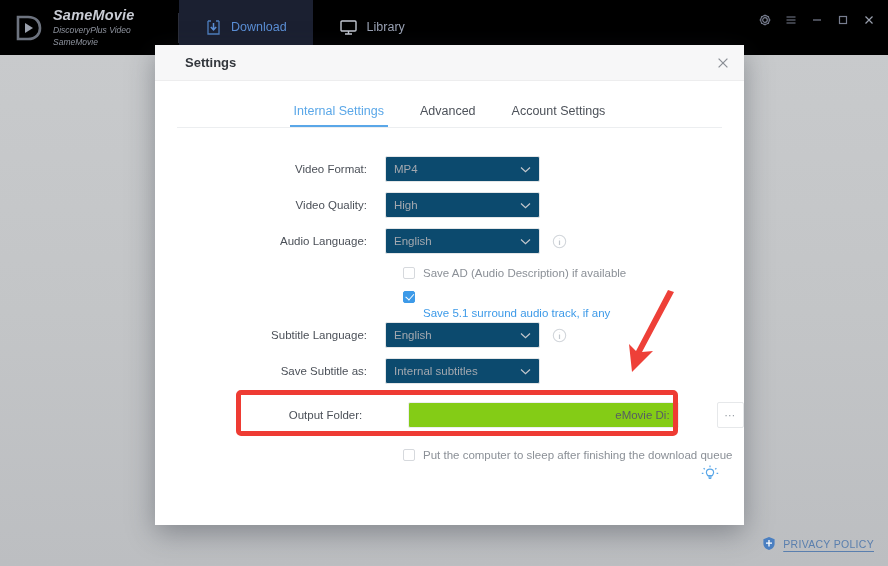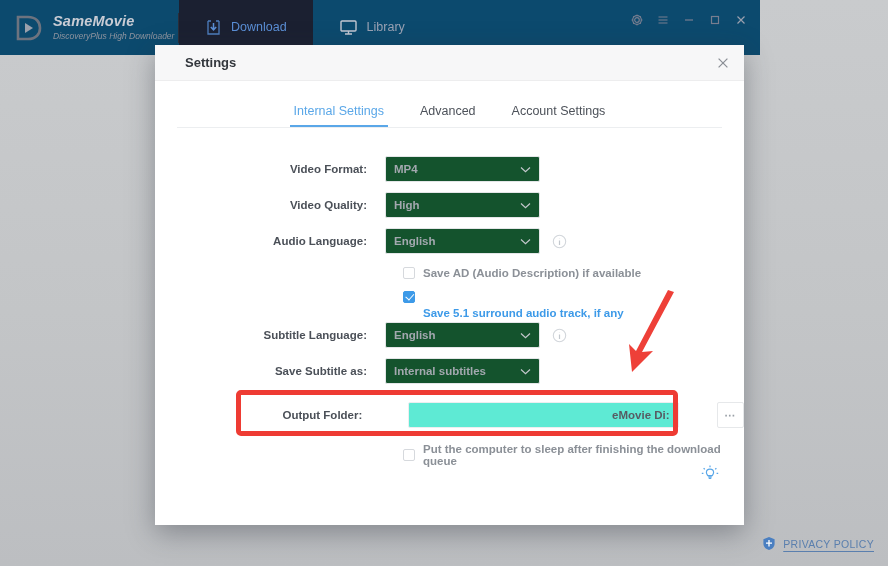--- a/index.html
+++ b/index.html
@@ -8,22 +8,22 @@
     font-family: "Liberation Sans", sans-serif;
     overflow: hidden;
   }
   body {
     background: linear-gradient(180deg,#c9cbcd 0%, #c3c5c7 55%, #bcbec1 100%);
     position: relative;
   }
 
   
   .app-header {
-    position: absolute; top:0; left:0; width:760px; height:55px;
-    background:#0c4a6e;
+    position: absolute; top:0; left:0; width:888px; height:55px;
+    background:#000000;
     display:flex; align-items:center;
   }
   .brand { display:flex; align-items:center; padding-left:14px; width:178px; height:55px; }
   .logo-mark {
     width:30px; height:30px; margin-right:9px;
     position:relative; flex:none;
   }
   .logo-mark svg { display:block; }
   .brand-text { display:flex; flex-direction:column; justify-content:center; }
   .brand-title {
@@ -80,31 +80,31 @@
     cursor:pointer; position:relative; white-space:nowrap;
   }
   .tab.active { color:#5aa7e8; }
   .tab.active::after {
     content:""; position:absolute; left:14px; right:14px; bottom:0;
     height:2px; background:#5aa7e8;
   }
   .tabs-underline { height:1px; background:#eceef0; margin:0 22px; }
 
   
-  .form { padding-top:26px; position:relative;font-weight:bold; }
+  .form { padding-top:26px; position:relative; }
   .row {
     display:flex; align-items:center; height:30px; margin-bottom:6px;
   }
   .row-label {
     width:230px; text-align:right; padding-right:18px;
     font-size:11.5px; color:#4b5058;
   }
   .ctrl {
     width:155px; height:26px; border:1px solid #e4e6e8; border-radius:2px;
-    background:#14532d; display:flex; align-items:center; padding:0 8px;
+    background:#0c4a6e; display:flex; align-items:center; padding:0 8px;
     font-size:11.5px; color:#a3a8af; position:relative; cursor:pointer;
   }
   .ctrl .chev {
     position:absolute; right:8px; top:50%; transform:translateY(-50%);
     color:#c4c8cd;
   }
   .info-ic {
     margin-left:12px; color:#cdd1d6; display:flex; align-items:center; cursor:pointer;
   }
 
@@ -121,21 +121,21 @@
     content:""; width:4px; height:7px; border:solid #fff;
     border-width:0 1.6px 1.6px 0; transform:rotate(42deg) translate(-0.5px,-1px);
   }
   .check-label { font-size:11.5px; color:#8b9097; }
   .check-label.blue { color:#3d9ae8;margin-top:32px; }
 
   
   .row-output { margin-top:14px; margin-bottom:4px;gap:28px; }
   .path-input {
     width:276px; height:26px; border:1px solid #eceef0; border-radius:2px;
-    background:#5eead4; display:flex; align-items:center; justify-content:flex-end;
+    background:#84cc16; display:flex; align-items:center; justify-content:flex-end;
     padding:0 8px; font-size:11.5px; color:#575c63; overflow:hidden; cursor:text;
   }
   .browse-btn {
     width:28px; height:26px; margin-left:10px;
     border:1px solid #e6e8ea; border-radius:2px; background:#fff;
     display:flex; align-items:center; justify-content:center;
     font-size:11px; color:#9aa0a7; letter-spacing:1px; cursor:pointer;
   }
 
   .sleep-row { margin-top:14px; }
@@ -170,21 +170,21 @@
 
   <div class="brand">
     <div class="logo-mark">
       <svg width="30" height="30" viewBox="0 0 30 30">
         <path d="M4 4 L14 4 C22 4 26 9 26 15 C26 21 22 26 14 26 L4 26 Z" fill="none" stroke="#6d737f" stroke-width="2.6"></path>
         <path d="M11 10 L19 15 L11 20 Z" fill="#9aa0ac"></path>
       </svg>
     </div>
     <div class="brand-text">
       <div class="brand-title">SameMovie</div>
-      <div class="brand-sub">DiscoveryPlus High Downloader</div>
+      <div class="brand-sub">DiscoveryPlus Video SameMovie</div>
     </div>
   </div>
   <div class="brand-divider"></div>
 
   <div class="nav-tabs">
     <div class="nav-tab active">
       <span class="nav-ic">
         <svg width="17" height="17" viewBox="0 0 17 17">
           <path d="M3 2 H6 M11 2 H14 M3 2 V15 H14 V2" fill="none" stroke="#4e7fc0" stroke-width="1.3"></path>
           <path d="M8.5 4 V10.5 M5.8 8 L8.5 10.8 L11.2 8" fill="none" stroke="#5b8fd6" stroke-width="1.5"></path>

